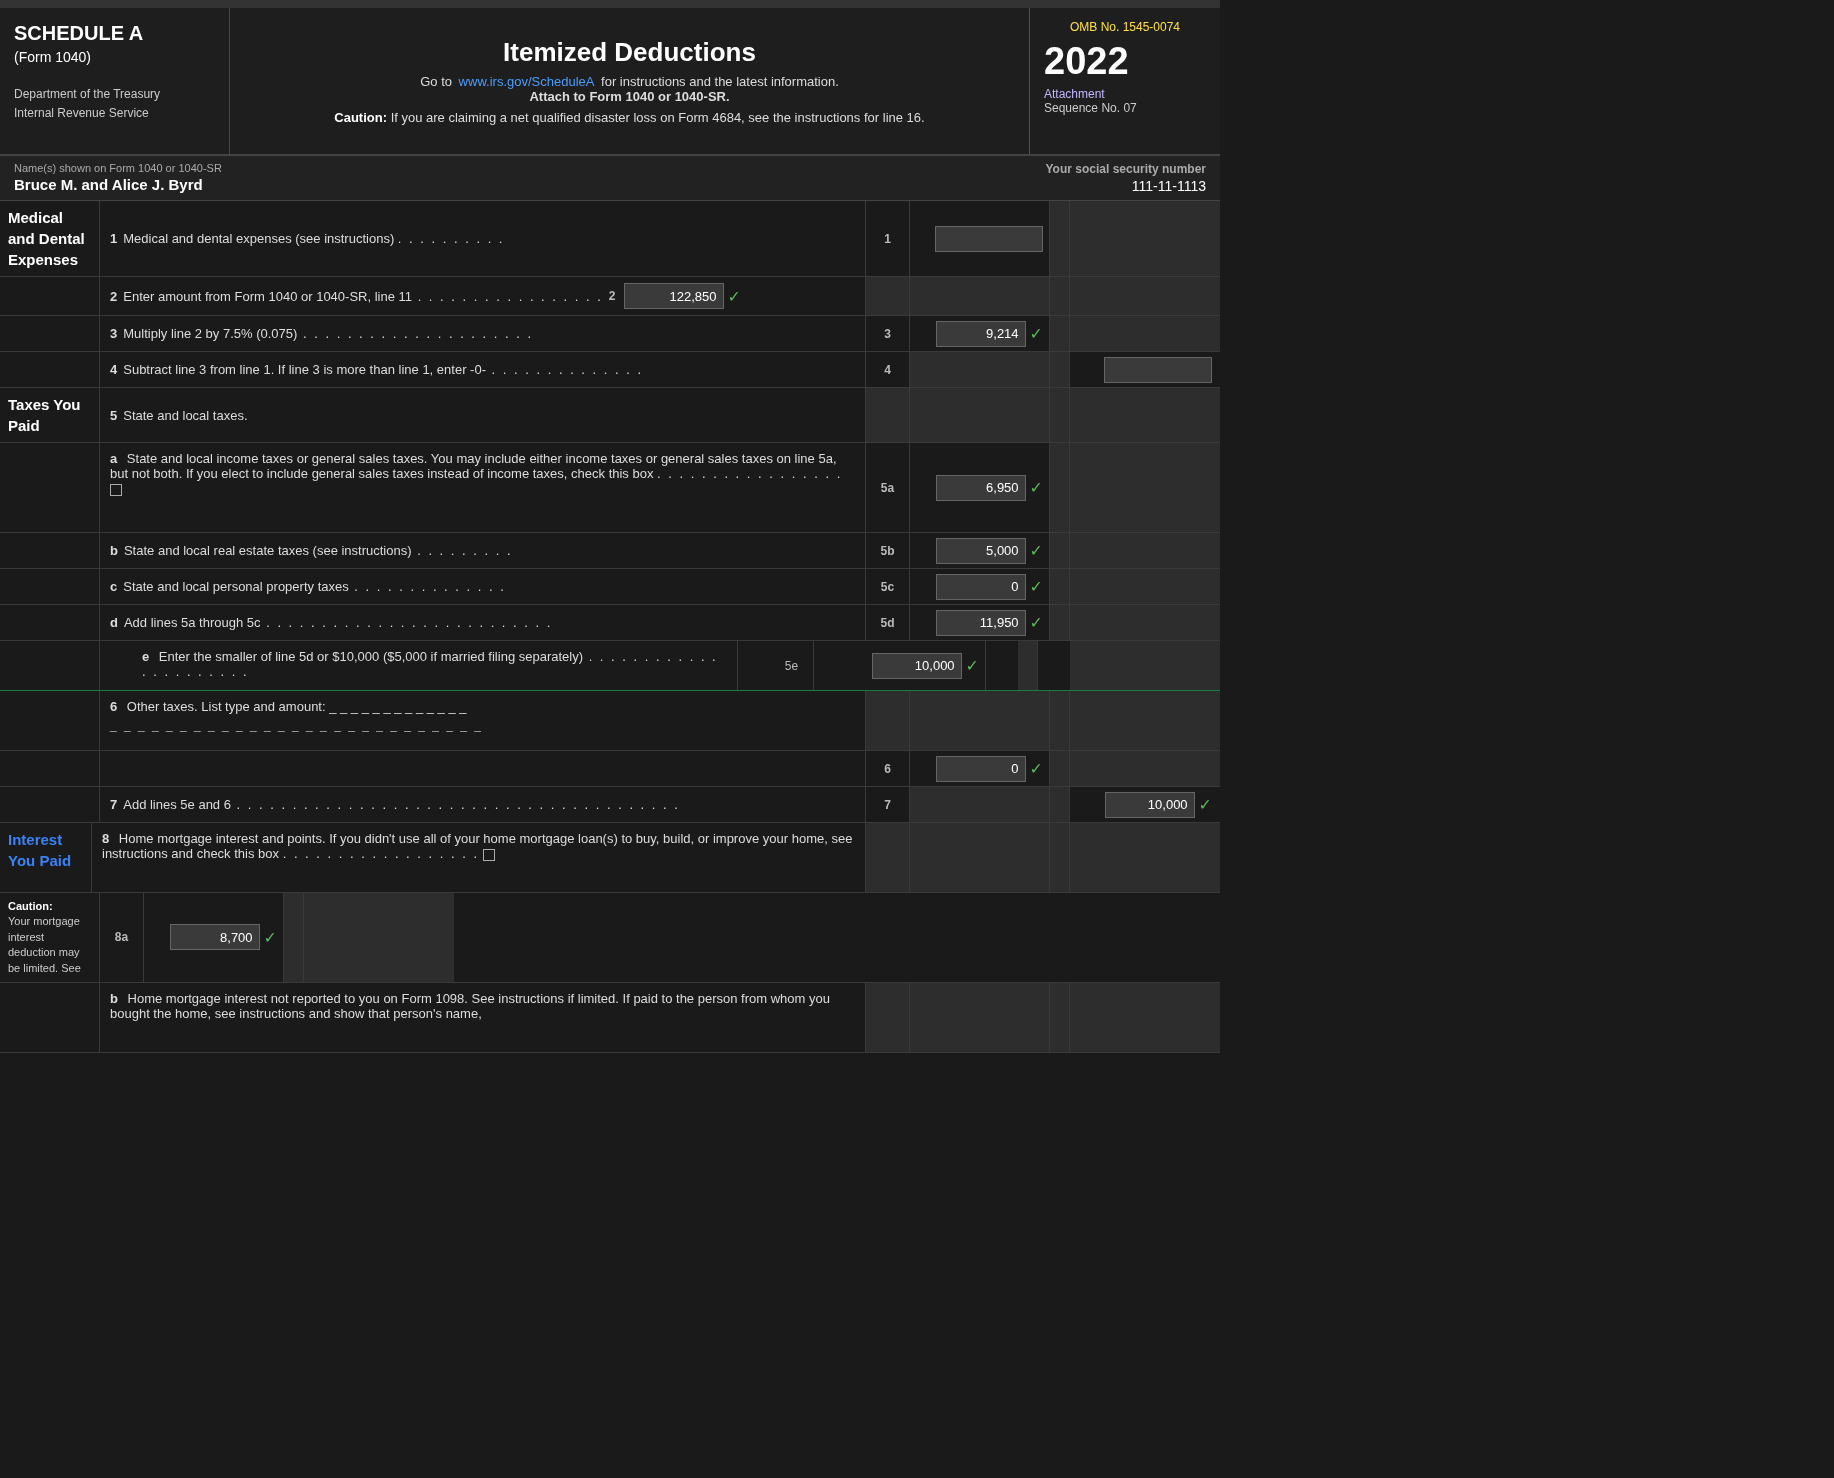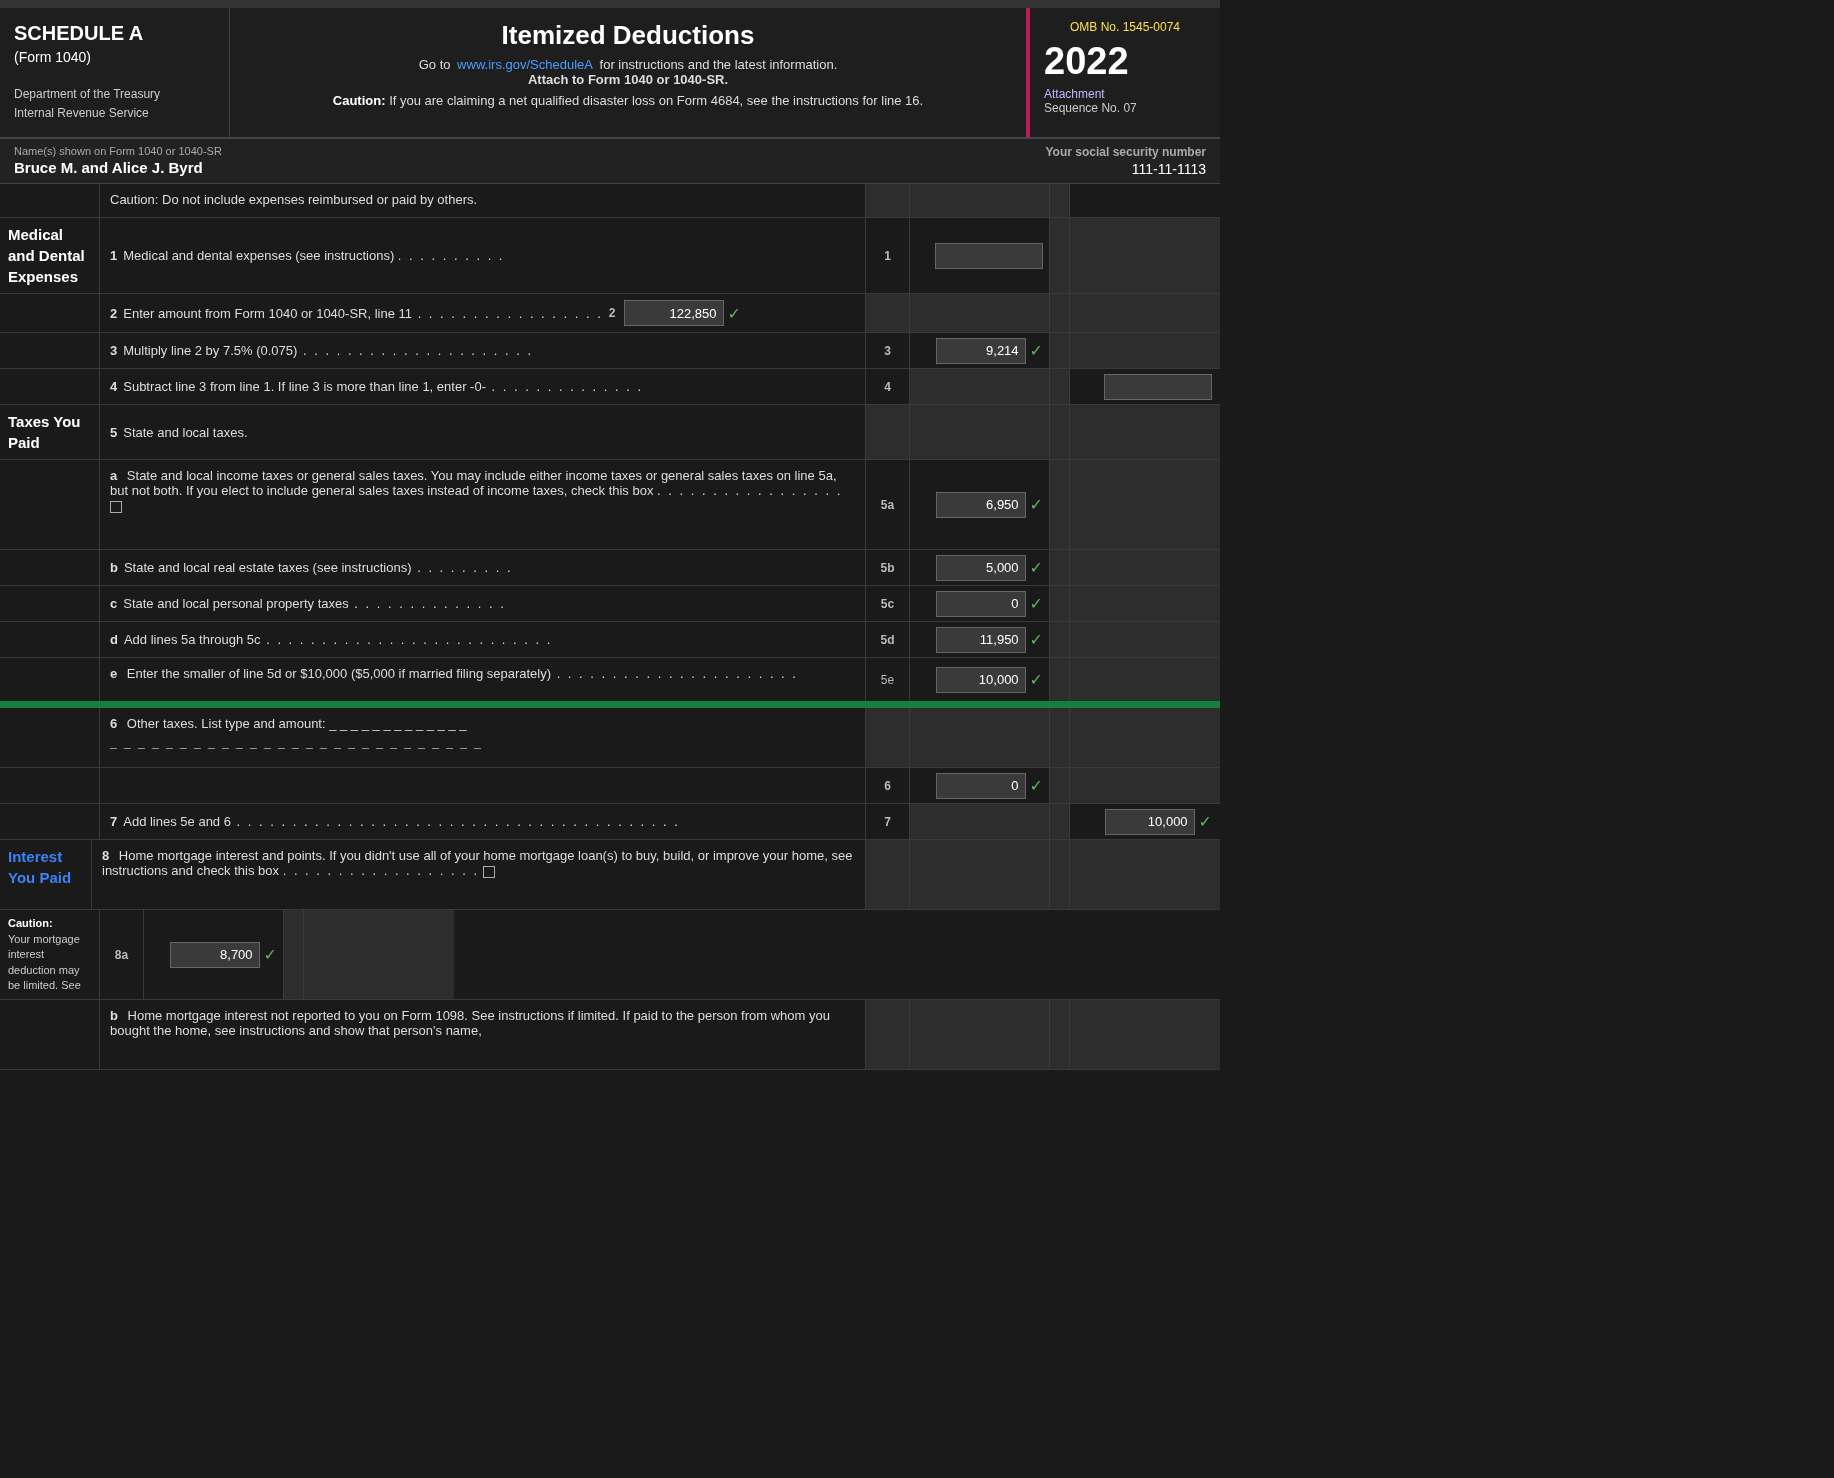--- a/index.html
+++ b/index.html
@@ -20,21 +20,21 @@
 
   <div style="width:230px;padding:14px 14px;border-right:1px solid #444;">
     <div style="font-size:20px;font-weight:bold;color:#fff;">SCHEDULE A</div>
     <div style="font-size:14px;color:#fff;margin-top:4px;">(Form 1040)</div>
     <div style="margin-top:20px;">
       <div style="font-size:12px;color:#ccc;line-height:1.6;">Department of the Treasury</div>
       <div style="font-size:12px;color:#ccc;line-height:1.6;">Internal Revenue Service</div>
     </div>
   </div>
 
-  <div style="flex:1;padding:12px 30px;text-align:center;border-right:4px solid #be185d;">
+  <div style="flex:1;padding:29px 30px;text-align:center;border-right:1px solid #be185d;">
     <div style="font-size:26px;font-weight:bold;color:#fff;margin-bottom:6px;">Itemized Deductions</div>
     <div style="font-size:13px;color:#ddd;">
       <span>Go to</span>
       <a style="color:#4a9eff;text-decoration:none;margin:0 3px;">www.irs.gov/ScheduleA</a>
       <span>for instructions and the latest information.</span>
     </div>
     <div style="font-size:13px;color:#ddd;font-weight:bold;margin-bottom:6px;">Attach to Form 1040 or 1040-SR.</div>
     <div style="font-size:13px;color:#ddd;">
       <strong style="color:#fff;">Caution:</strong>
       <span>If you are claiming a net qualified disaster loss on Form 4684, see the instructions for line 16.</span>
@@ -55,30 +55,20 @@
     <div style="font-size:15px;font-weight:bold;color:#fff;margin-top:2px;">Bruce M. and Alice J. Byrd</div>
   </div>
   <div style="width:260px;text-align:right;">
     <div style="font-size:12px;color:#aaa;font-weight:bold;">Your social security number</div>
     <div style="font-size:14px;color:#fff;margin-top:2px;">111-11-1113</div>
   </div>
 </div>
 
 <div>
 
-  <div style="display:flex;border-bottom:1px solid #3a3a3a;min-height:34px;">
-    <div style="width:100px;border-right:1px solid #3a3a3a;"></div>
-    <div style="flex:1;padding:8px 10px;color:#ddd;font-size:13px;border-right:1px solid #3a3a3a;">
-      <span>Caution: Do not include expenses reimbursed or paid by others.</span>
-    </div>
-    <div style="width:44px;border-right:1px solid #3a3a3a;background:#2d2d2d;"></div>
-    <div style="width:140px;border-right:1px solid #3a3a3a;background:#2d2d2d;"></div>
-    <div style="width:20px;background:#2d2d2d;border-right:1px solid #3a3a3a;"></div>
-    <div style="width:150px;"></div>
-  </div>
 
   <div style="display:flex;border-bottom:1px solid #3a3a3a;min-height:36px;">
     <div style="width:100px;border-right:1px solid #3a3a3a;padding:6px 8px;font-weight:bold;font-size:15px;color:#fff;line-height:1.4;">
       <span>Medical</span><br>
       <span>and Dental</span><br>
       <span>Expenses</span>
     </div>
     <div style="flex:1;padding:8px 10px;color:#ddd;font-size:13px;border-right:1px solid #3a3a3a;display:flex;align-items:center;">
       <strong style="margin-right:6px;">1</strong>
       <span>
@@ -220,21 +210,21 @@
     <div style="width:140px;border-right:1px solid #3a3a3a;padding:4px 6px;display:flex;align-items:center;justify-content:flex-end;">
       <div style="display:flex;align-items:center;">
         <input type="text" style="background: rgb(58, 58, 58); border: 1px solid rgb(102, 102, 102); color: rgb(255, 255, 255); width: 90px; height: 26px; text-align: right; padding: 2px 6px; font-size: 13px;" value="11,950">
         <span style="color:#5cb85c;font-size:16px;margin-left:4px;">✓</span>
       </div>
     </div>
     <div style="width:20px;background:#2d2d2d;border-right:1px solid #3a3a3a;"></div>
     <div style="width:150px;background:#2d2d2d;"></div>
   </div>
 
-  <div style="display:flex;border-bottom:7px solid #15803d;min-height:50px;">
+  <div style="display:flex;border-bottom:1px solid #15803d;min-height:50px;gap:32px;">
     <div style="width:100px;border-right:1px solid #3a3a3a;"></div>
     <div style="flex:1;padding:8px 10px;color:#ddd;font-size:13px;border-right:1px solid #3a3a3a;">
       <strong style="margin-right:6px;">e</strong>
       <span>Enter the smaller of line 5d or $10,000 ($5,000 if married filing separately)<span style="letter-spacing:2px;"> . . . . . . . . . . . . . . . . . . . . . .</span></span>
     </div>
     <div style="width:44px;border-right:1px solid #3a3a3a;display:flex;align-items:center;justify-content:center;font-size:12px;color:#bbb;font-weight:normal;">5e</div>
     <div style="width:140px;border-right:1px solid #3a3a3a;padding:4px 6px;display:flex;align-items:center;justify-content:flex-end;">
       <div style="display:flex;align-items:center;">
         <input type="text" style="background: rgb(58, 58, 58); border: 1px solid rgb(102, 102, 102); color: rgb(255, 255, 255); width: 90px; height: 26px; text-align: right; padding: 2px 6px; font-size: 13px;" value="10,000">
         <span style="color:#5cb85c;font-size:16px;margin-left:4px;">✓</span>

